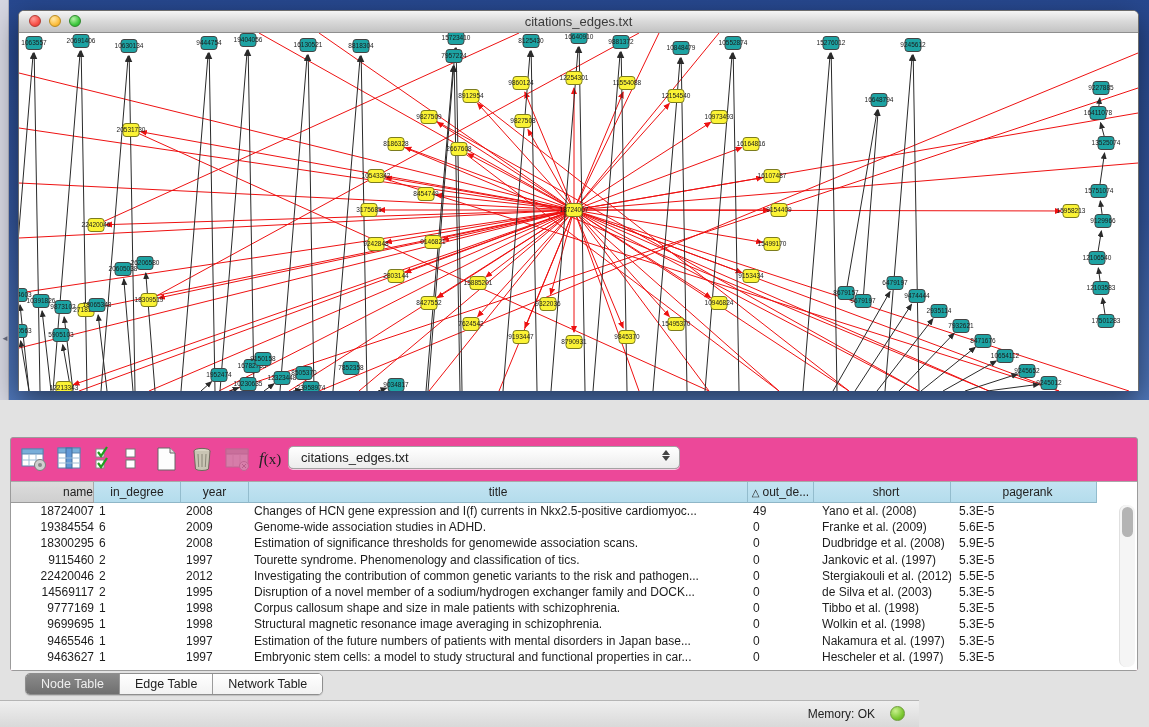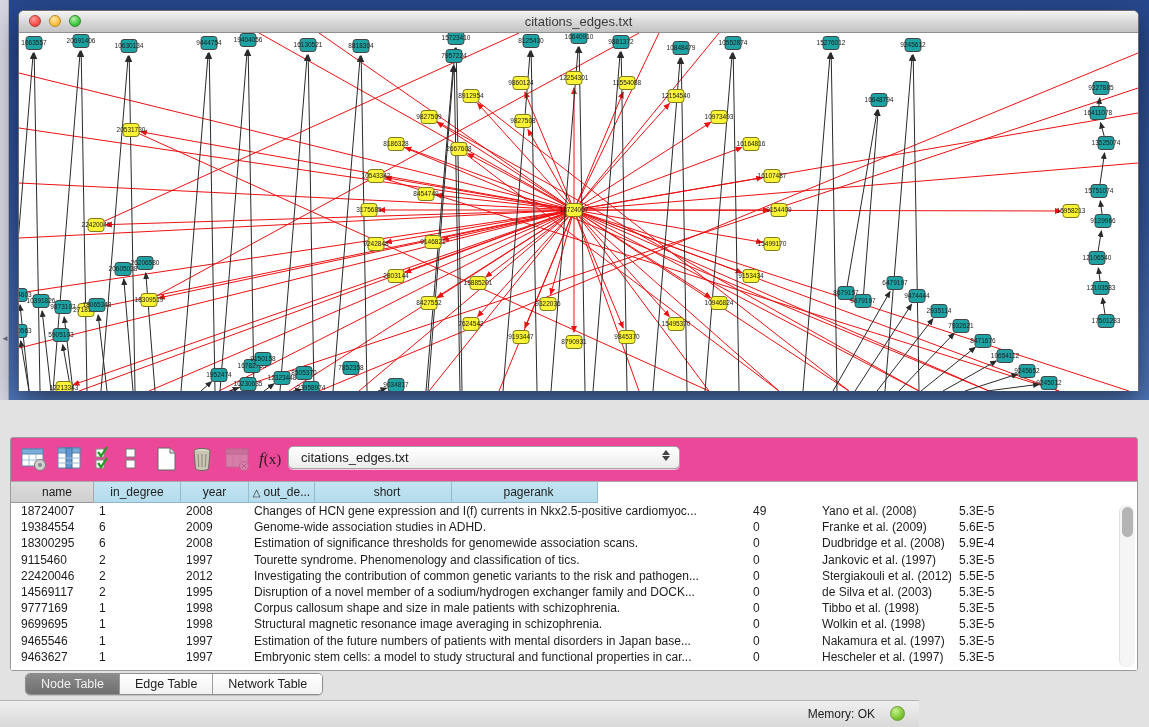--- a/index.html
+++ b/index.html
@@ -58,21 +58,21 @@
   
   .tableview{position:absolute;left:0;top:43px;right:0;bottom:0;background:#fff;
       border-top:1px solid #a9a9a9;overflow:hidden;}
   .thead{display:flex;height:21px;}
   .th{box-sizing:border-box;height:21px;line-height:20px;font-size:12px;color:#222;text-align:center;
       background:linear-gradient(180deg,#c3e4f2,#b4dcec);border-right:1px solid #93bccd;border-bottom:1px solid #8fb6c7;cursor:pointer;}
   .th.gray{background:linear-gradient(180deg,#dcdcdc,#cfcfcf);border-right:1px solid #a8a8a8;border-bottom:1px solid #9a9a9a;}
   .sortg{font-size:10px;margin-right:3px;}
   .tr{display:flex;height:16.2px;}
   .td{box-sizing:border-box;font-size:12px;line-height:16px;color:#1c1c1c;white-space:nowrap;overflow:hidden;padding-left:5px;}
-  .c0{width:83px;padding-left:10px;}
+  .c0{width:83px;padding-left:10px;text-align:right;}
   .c1{width:87px;}
   .c2{width:68px;}
   .c3{width:499px;}
   .c4{width:66px;}
   .c5{width:137px;padding-left:8px;}
   .c6{width:146px;padding-left:8px;}
   .vscroll{position:absolute;right:2px;top:23px;bottom:3px;width:15px;background:#f5f5f5;
       border-left:1px solid #e0e0e0;border-radius:7px;}
   .vthumb{position:absolute;left:2px;top:2px;width:11px;height:30px;background:#b4b4b4;border-radius:6px;cursor:pointer;}
   
@@ -689,20 +689,21 @@
               <i class="dn"></i>
             </span>
         </div>
       </div>
 
       <div class="tableview">
         <div class="thead" id="thead">
             <div class="th c0 gray">name</div>
             <div class="th c1">in_degree</div>
             <div class="th c2">year</div>
+            <div class="th c3">title</div>
             <div class="th c4"><span class="sortg">△</span>out_de...</div>
             <div class="th c5">short</div>
             <div class="th c6">pagerank</div>
           </div>
         <div id="tbody">
             <div class="tr">
               <div class="td c0">18724007</div>
               <div class="td c1">1</div>
               <div class="td c2">2008</div>
               <div class="td c3">Changes of HCN gene expression and I(f) currents in Nkx2.5-positive cardiomyoc...</div>
@@ -719,21 +720,21 @@
               <div class="td c5">Franke et al. (2009)</div>
               <div class="td c6">5.6E-5</div>
             </div>
             <div class="tr">
               <div class="td c0">18300295</div>
               <div class="td c1">6</div>
               <div class="td c2">2008</div>
               <div class="td c3">Estimation of significance thresholds for genomewide association scans.</div>
               <div class="td c4">0</div>
               <div class="td c5">Dudbridge et al. (2008)</div>
-              <div class="td c6">5.9E-4</div>
+              <div class="td c6">5.9E-5</div>
             </div>
             <div class="tr">
               <div class="td c0">9115460</div>
               <div class="td c1">2</div>
               <div class="td c2">1997</div>
               <div class="td c3">Tourette syndrome. Phenomenology and classification of tics.</div>
               <div class="td c4">0</div>
               <div class="td c5">Jankovic et al. (1997)</div>
               <div class="td c6">5.3E-5</div>
             </div>

